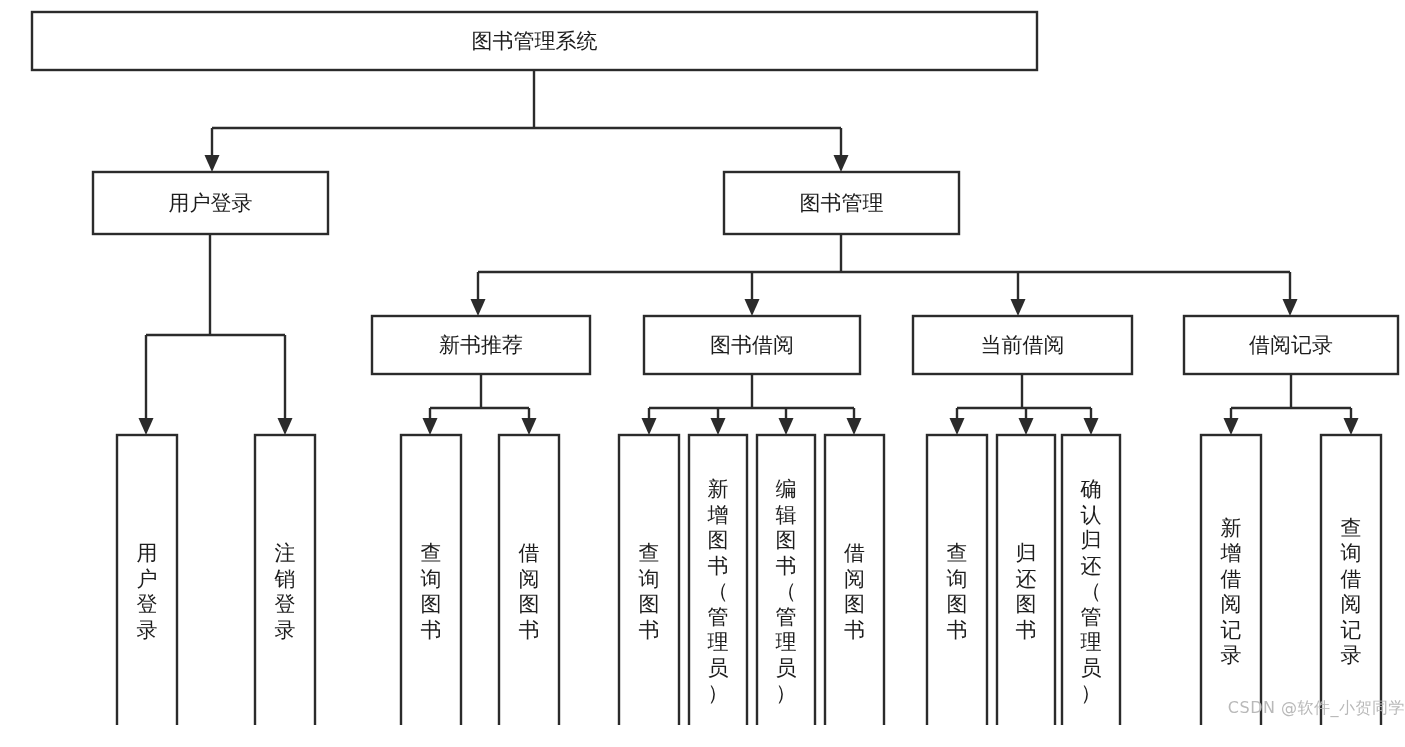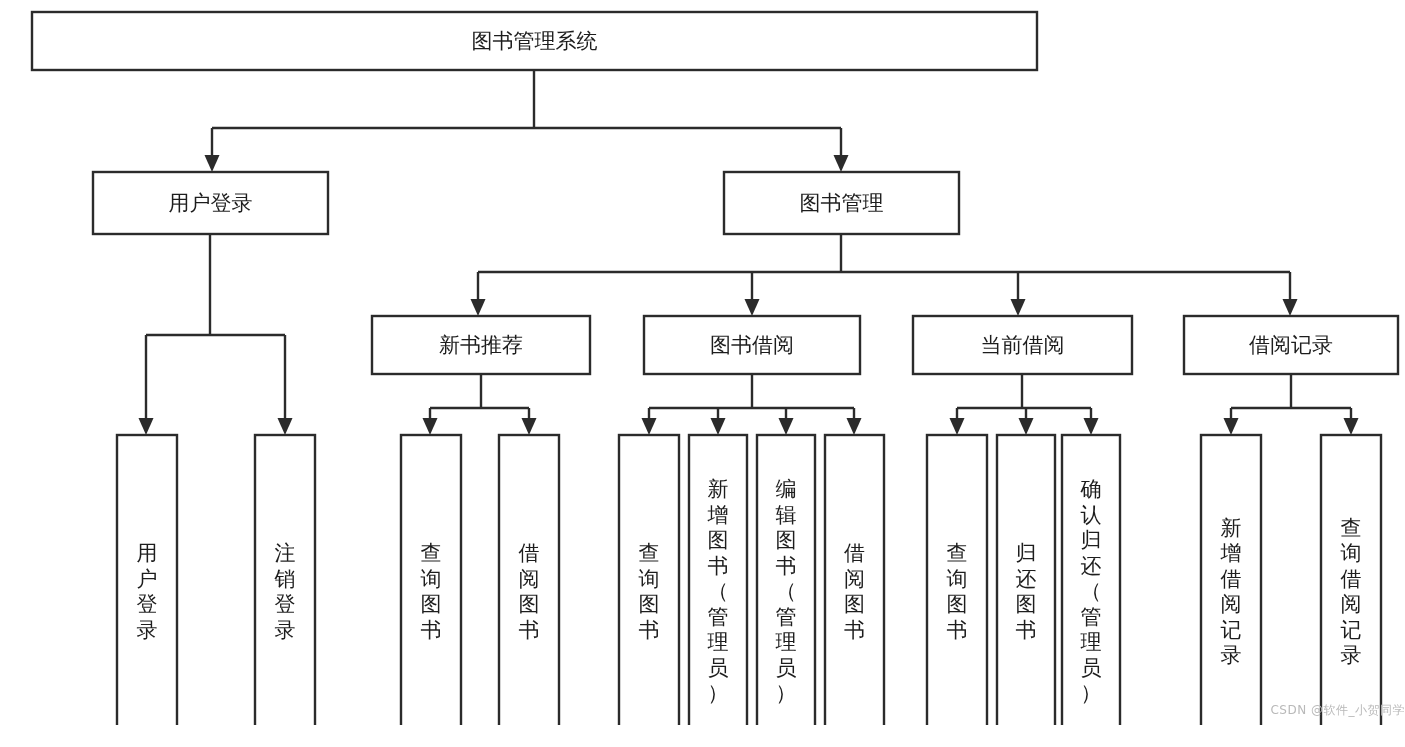--- a/index.html
+++ b/index.html
@@ -53,21 +53,21 @@
   }
   .arrow-head {
     fill: #2b2b2b;
     stroke: none;
   }
   .watermark {
     position: absolute;
     right: 12px;
     bottom: 6px;
     font-family: "DejaVu Sans", "Liberation Sans", sans-serif;
-    font-size: 12px;
+    font-size: 16px;
     color: #b9b9b9;
     letter-spacing: 0.5px;
     white-space: nowrap;
     user-select: none;
   }
 </style>
 </head>
 <body>
 
 <div id="diagram-root">

